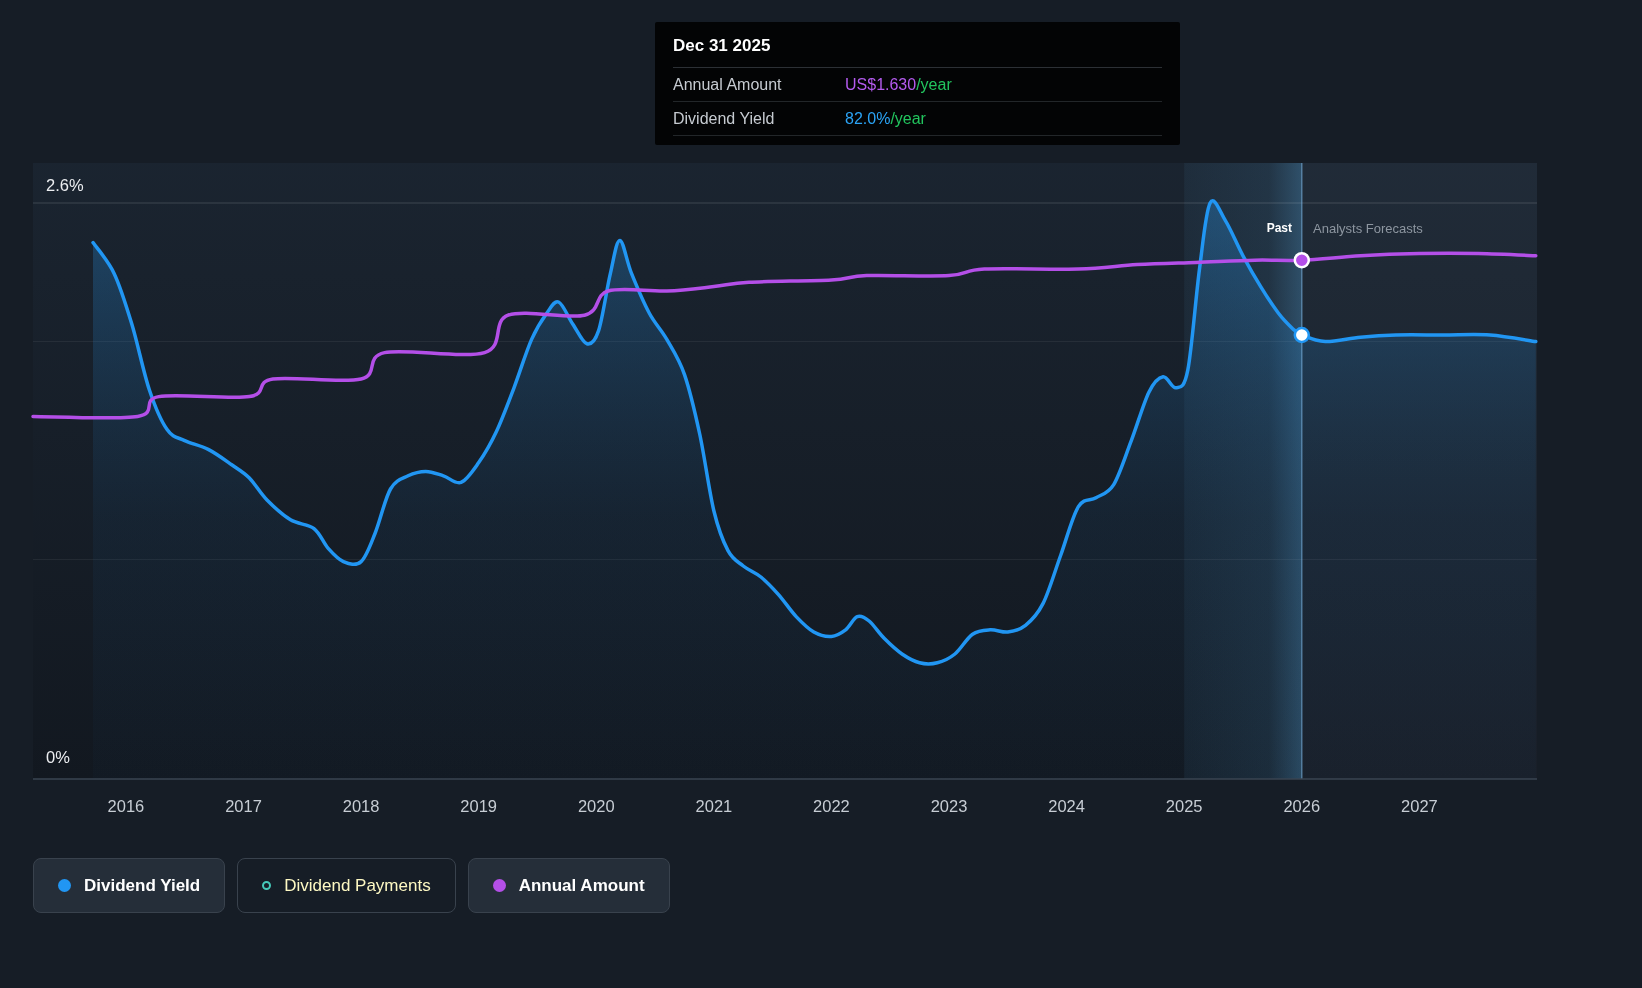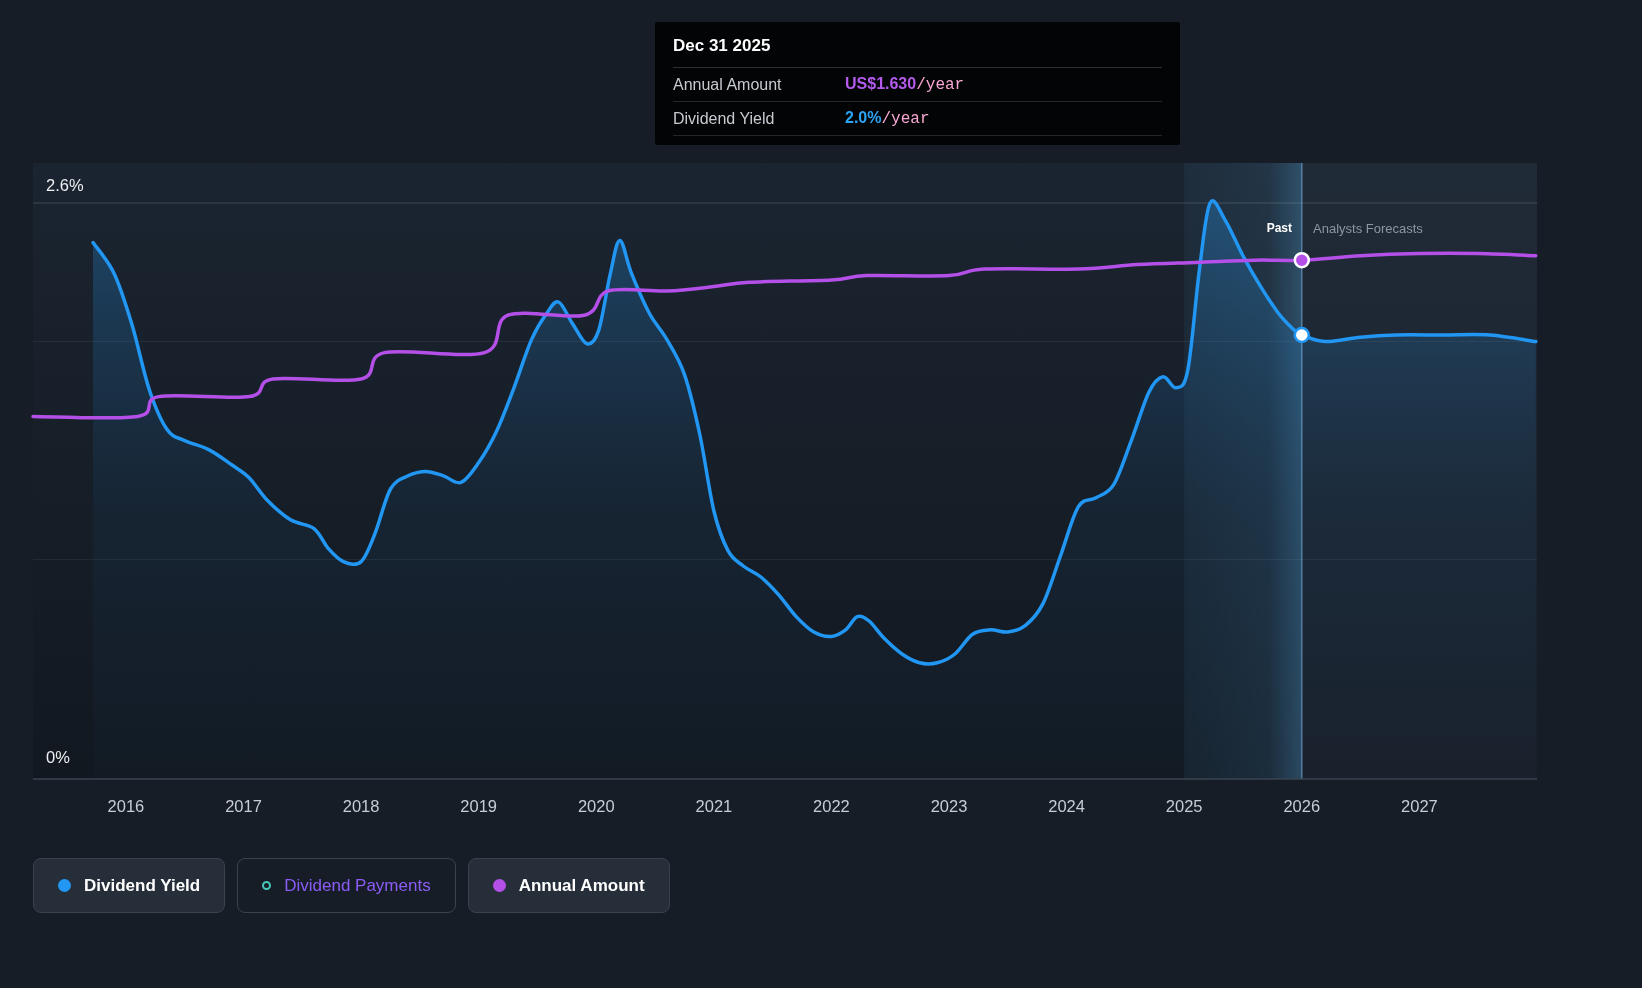--- a/index.html
+++ b/index.html
@@ -19,39 +19,39 @@
   }
   .tt-title {
     color:#ffffff; font-size:17px; font-weight:700;
     padding:14px 0 11px 0; border-bottom:1px solid #2c3035;
   }
   .tt-row {
     display:flex; align-items:center; height:34px;
     border-bottom:1px solid #222629; font-size:16px;
   }
   .tt-label { flex:0 0 172px; color:#c6cbd1; }
-  .tt-value b { font-weight:700; }
-  .tt-suffix { color:#f9a8d4; font-weight:400;font-family:Liberation Mono, monospace; }
+  .tt-value b { font-weight:400; }
+  .tt-suffix { color:#22c55e; font-weight:400; }
 
   
   .past-label {
     position:absolute; top:221px; right:350px;
     color:#ffffff; font-size:12px; font-weight:700; z-index:5;
   }
   .forecast-label {
     position:absolute; top:221px; left:1313px;
     color:#8d96a0; font-size:13px; z-index:5;
   }
 
   
   .legend { position:absolute; left:33px; top:858px; display:flex; gap:12px; }
   .pill {
     display:flex; align-items:center; gap:13px; height:55px; padding:0 24px;
     border:1px solid #39424d; border-radius:8px; background:transparent;
-    color:#8b5cf6; font-size:17px; cursor:pointer; white-space:nowrap;
+    color:#fef9c3; font-size:17px; cursor:pointer; white-space:nowrap;
   }
   .pill.active { background:#252e39; color:#ffffff; font-weight:700; }
   .dot { width:13px; height:13px; border-radius:50%; flex:0 0 auto; }
 </style>
 </head>
 <body>
 
 <div class="page">
 
   <div class="chart-wrap">
@@ -102,21 +102,21 @@
       </svg>
 
     <div class="tooltip">
       <div class="tt-title">Dec 31 2025</div>
       <div class="tt-row">
         <span class="tt-label">Annual Amount</span>
         <span class="tt-value"><b style="color: rgb(180, 91, 238);">US$1.630</b><span class="tt-suffix">/year</span></span>
       </div>
       <div class="tt-row">
         <span class="tt-label">Dividend Yield</span>
-        <span class="tt-value"><b style="color: rgb(43, 164, 246);">2.0%</b><span class="tt-suffix">/year</span></span>
+        <span class="tt-value"><b style="color: rgb(43, 164, 246);">82.0%</b><span class="tt-suffix">/year</span></span>
       </div>
     </div>
 
     <div class="past-label">Past</div>
     <div class="forecast-label">Analysts Forecasts</div>
   </div>
 
   <div class="legend">
     <div class="pill active">
       <span class="dot" style="background: rgb(33, 150, 243);"></span>

